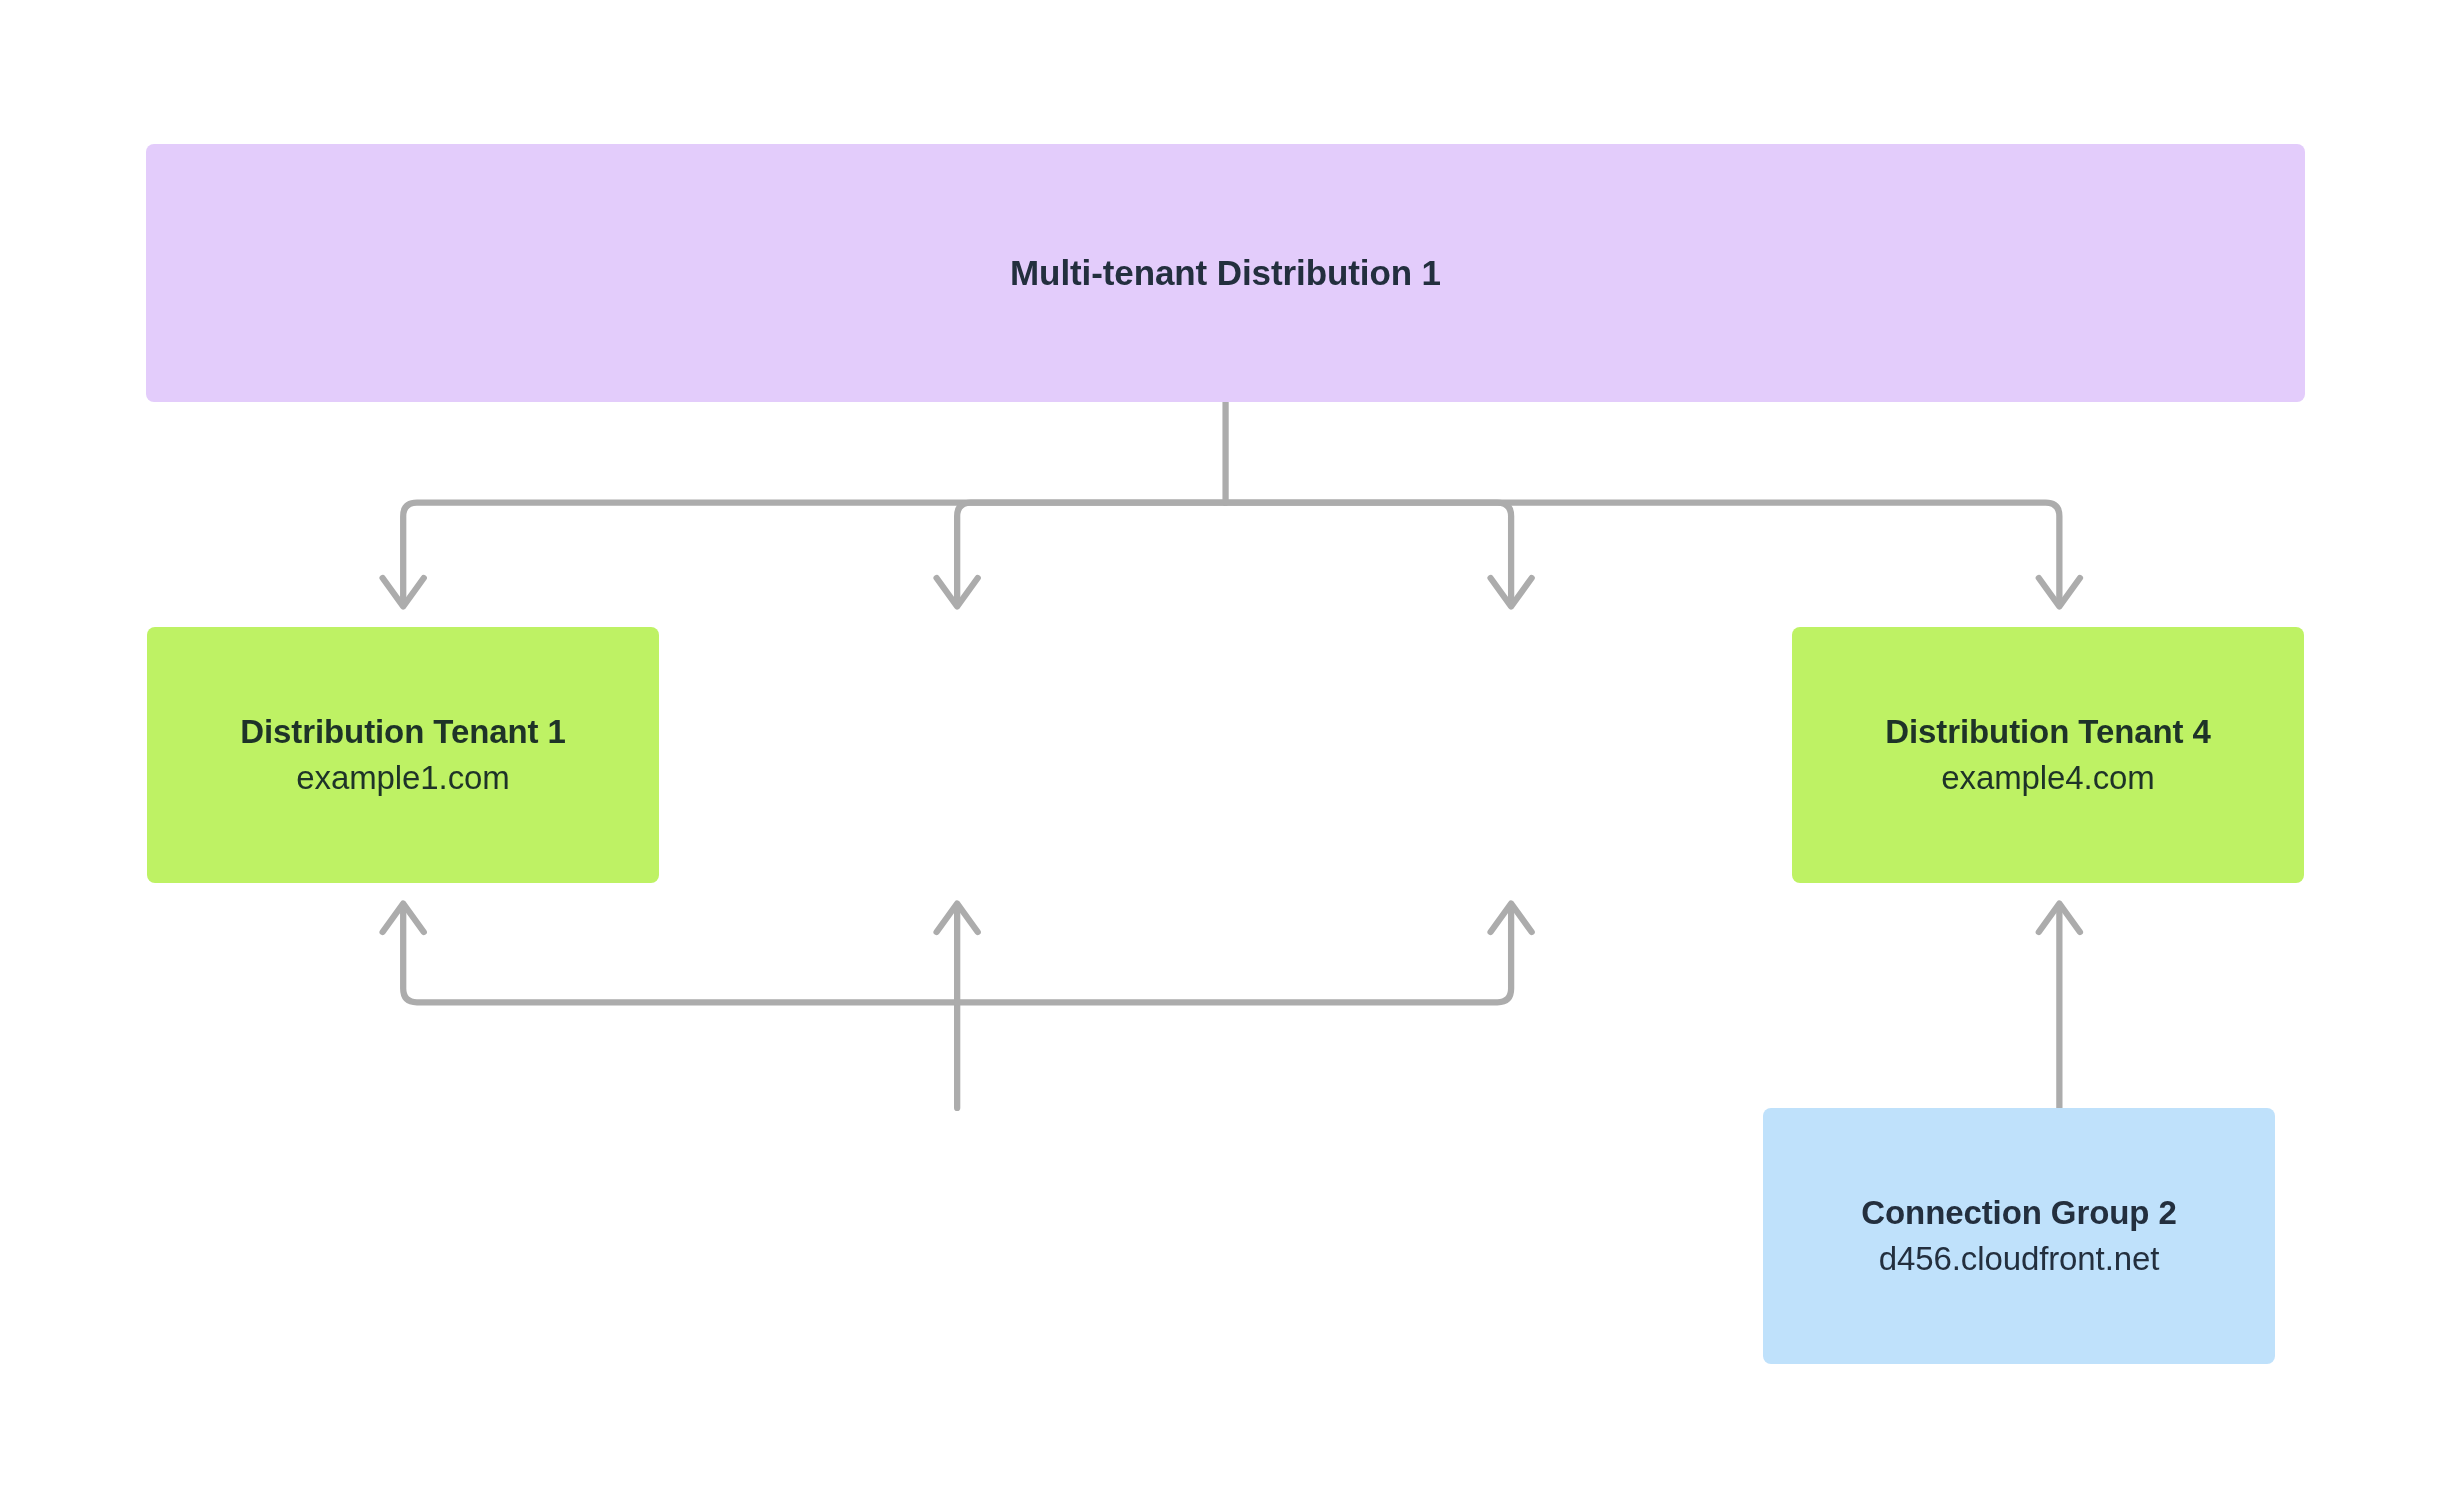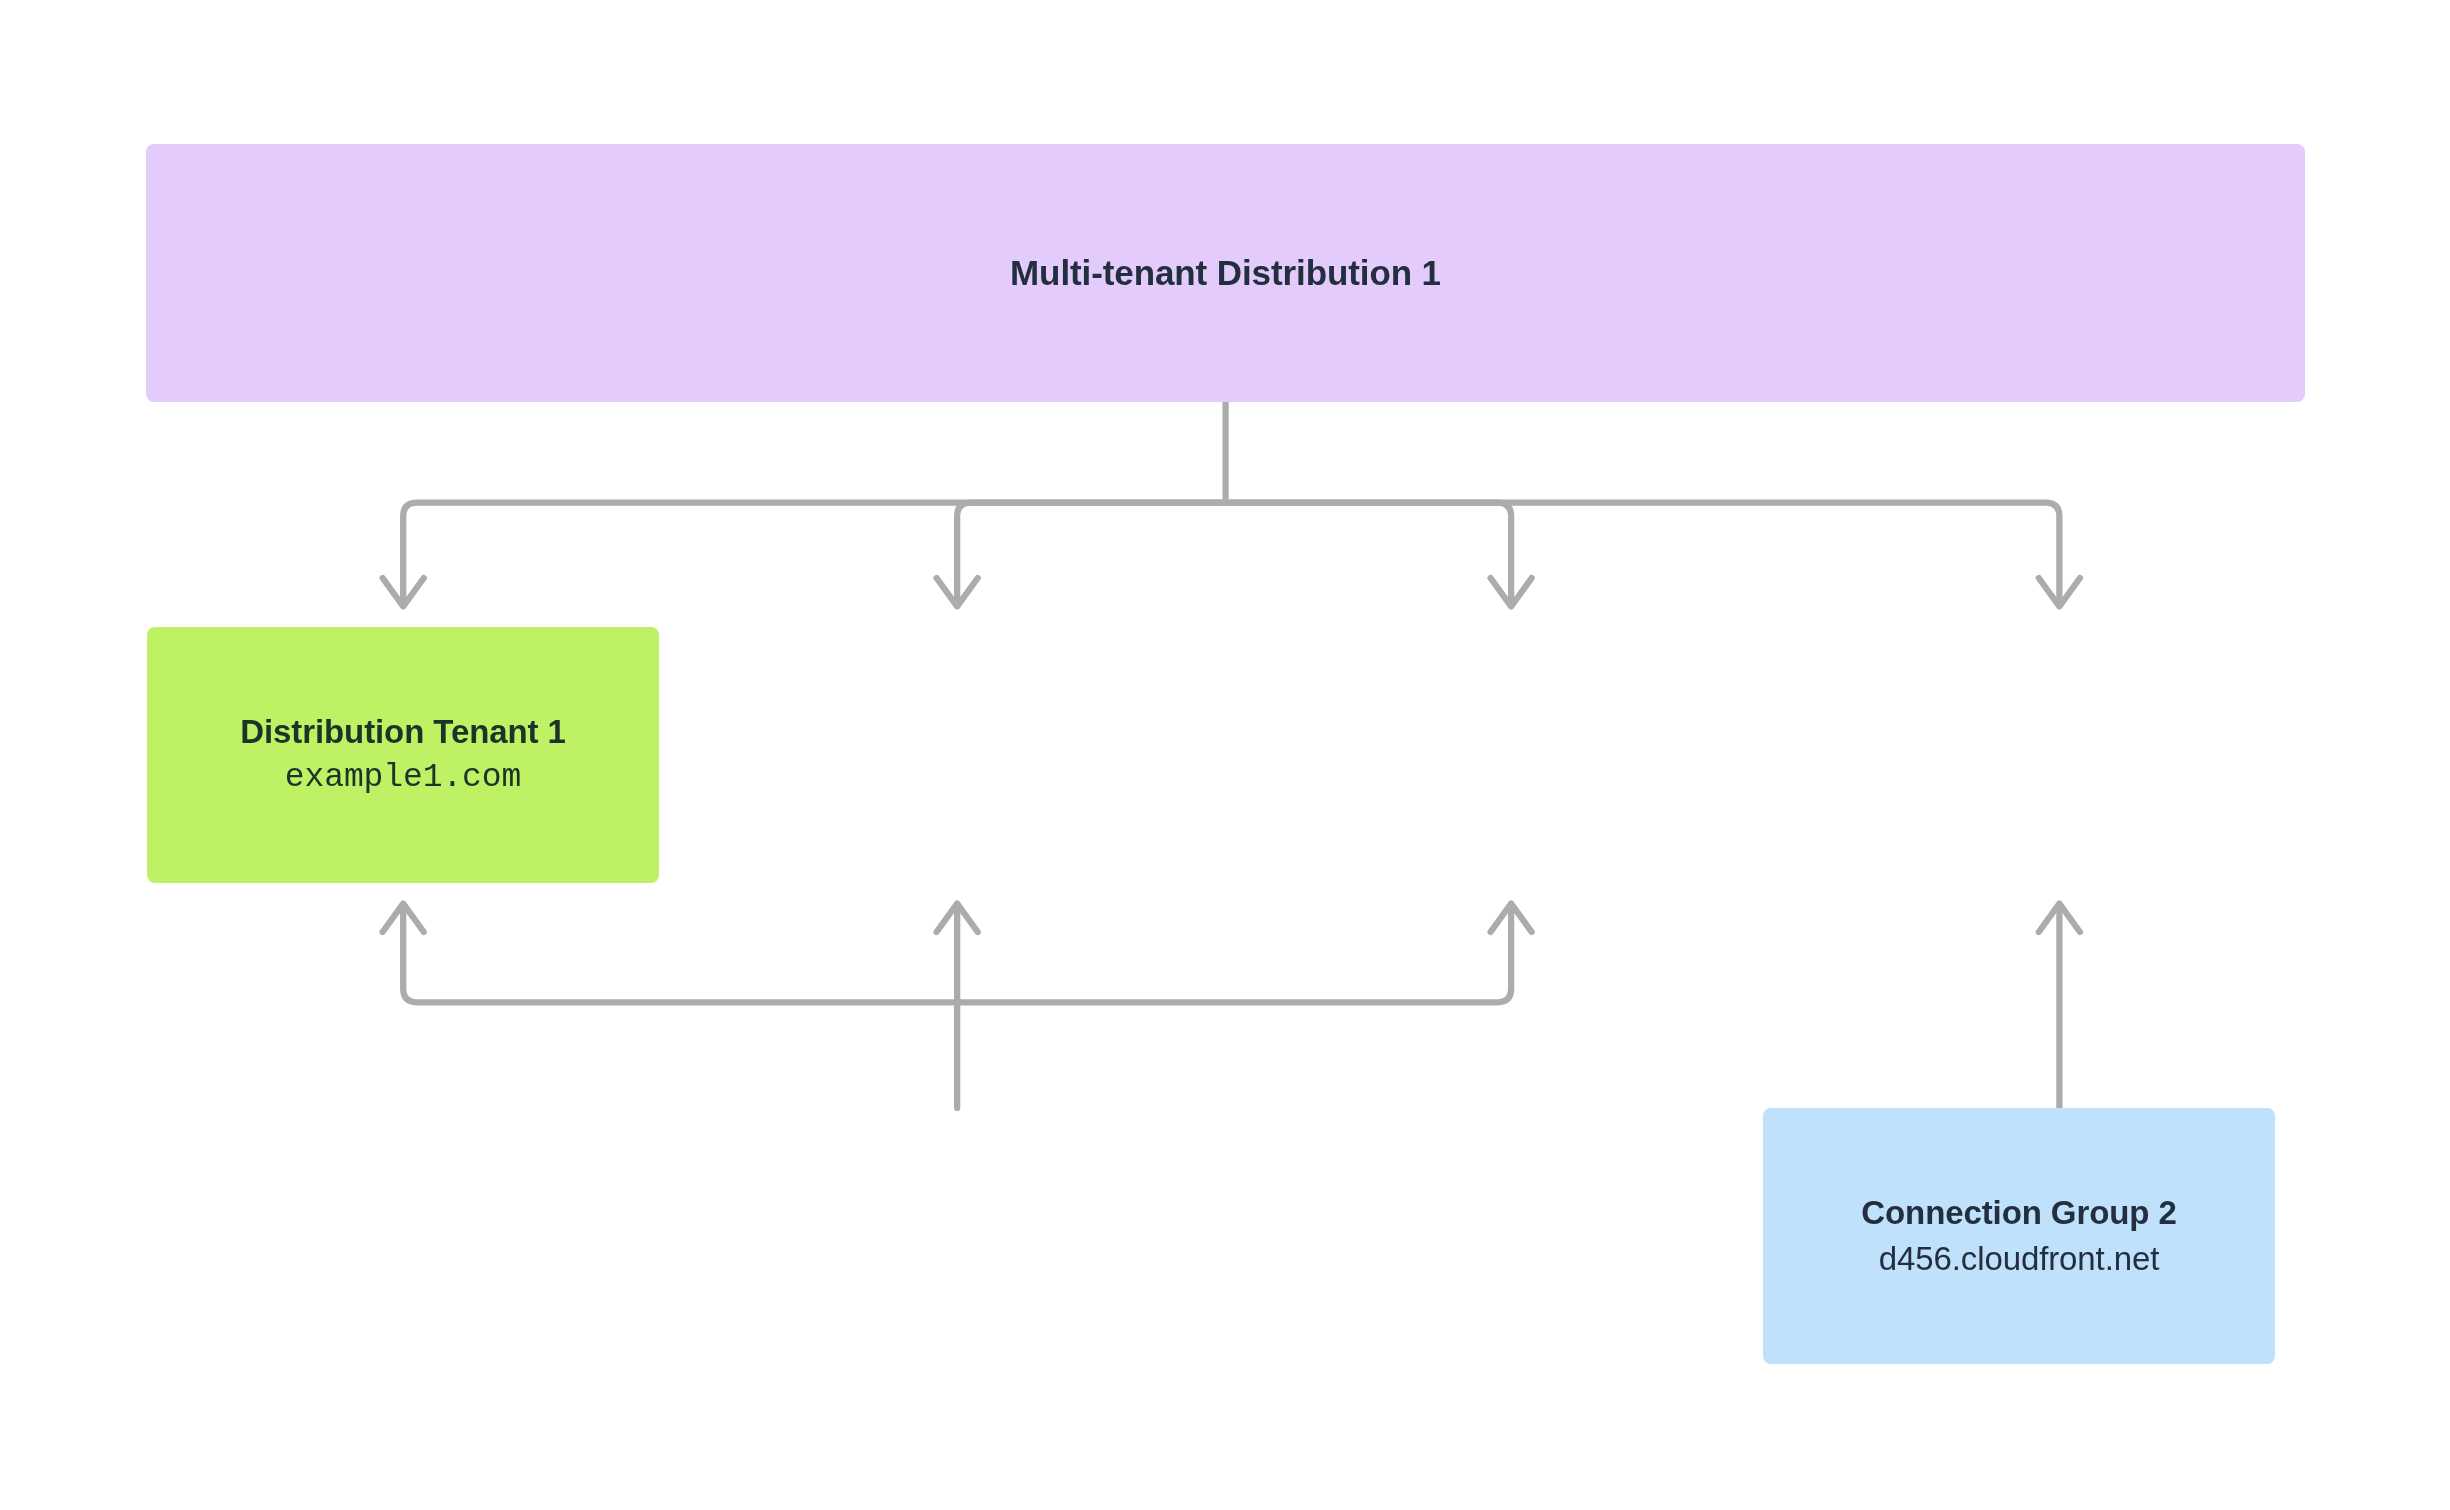--- a/index.html
+++ b/index.html
@@ -61,21 +61,20 @@
   .node.tenant .title {
     font-size: 33px;
     line-height: 1.12;
     color: #1E3328;
   }
   .node.tenant .subtitle {
     font-size: 33px;
     line-height: 1.12;
     margin-top: 9.1px;
     color: #1E3328;
-    font-family: Liberation Mono, monospace;
   }
   
   .node.connection-group {
     background: #BFE1FB;
   }
   .node.connection-group .title {
     font-size: 33px;
     line-height: 1.12;
   }
   .node.connection-group .subtitle {
@@ -123,20 +122,24 @@
     <div class="title">Multi-tenant Distribution 1</div>
   </div>
 
   <div class="node tenant" style="left:147px; top:627px; width:512px; height:256px;">
     <div class="title">Distribution Tenant 1</div>
     <div class="subtitle">example1.com</div>
   </div>
 
 
 
+  <div class="node tenant" style="left:1792px; top:627px; width:512px; height:256px;">
+    <div class="title">Distribution Tenant 4</div>
+    <div class="subtitle">example4.com</div>
+  </div>
 
 
   <div class="node connection-group" style="left:1763px; top:1108px; width:512px; height:256px;">
     <div class="title">Connection Group 2</div>
     <div class="subtitle">d456.cloudfront.net</div>
   </div>
 
 </div>
 
 

